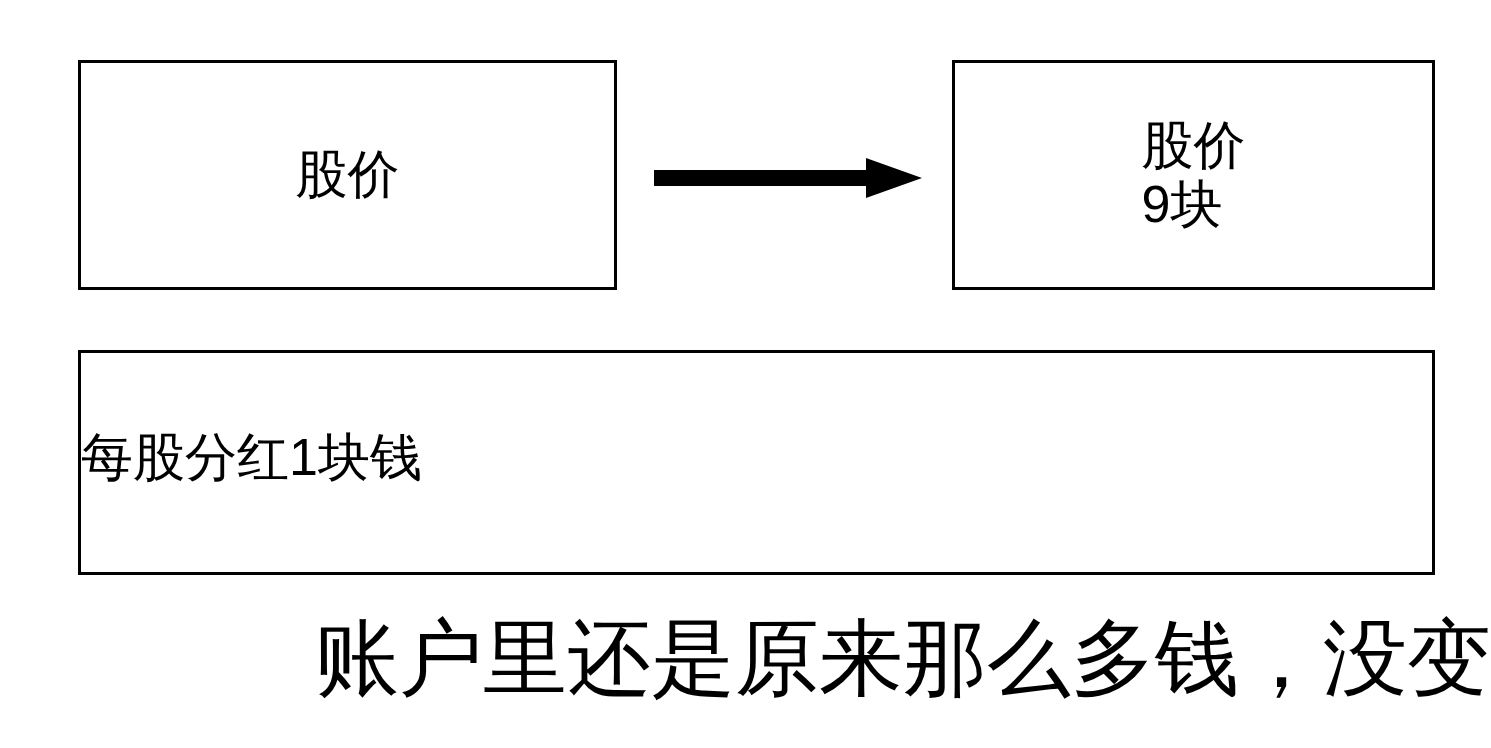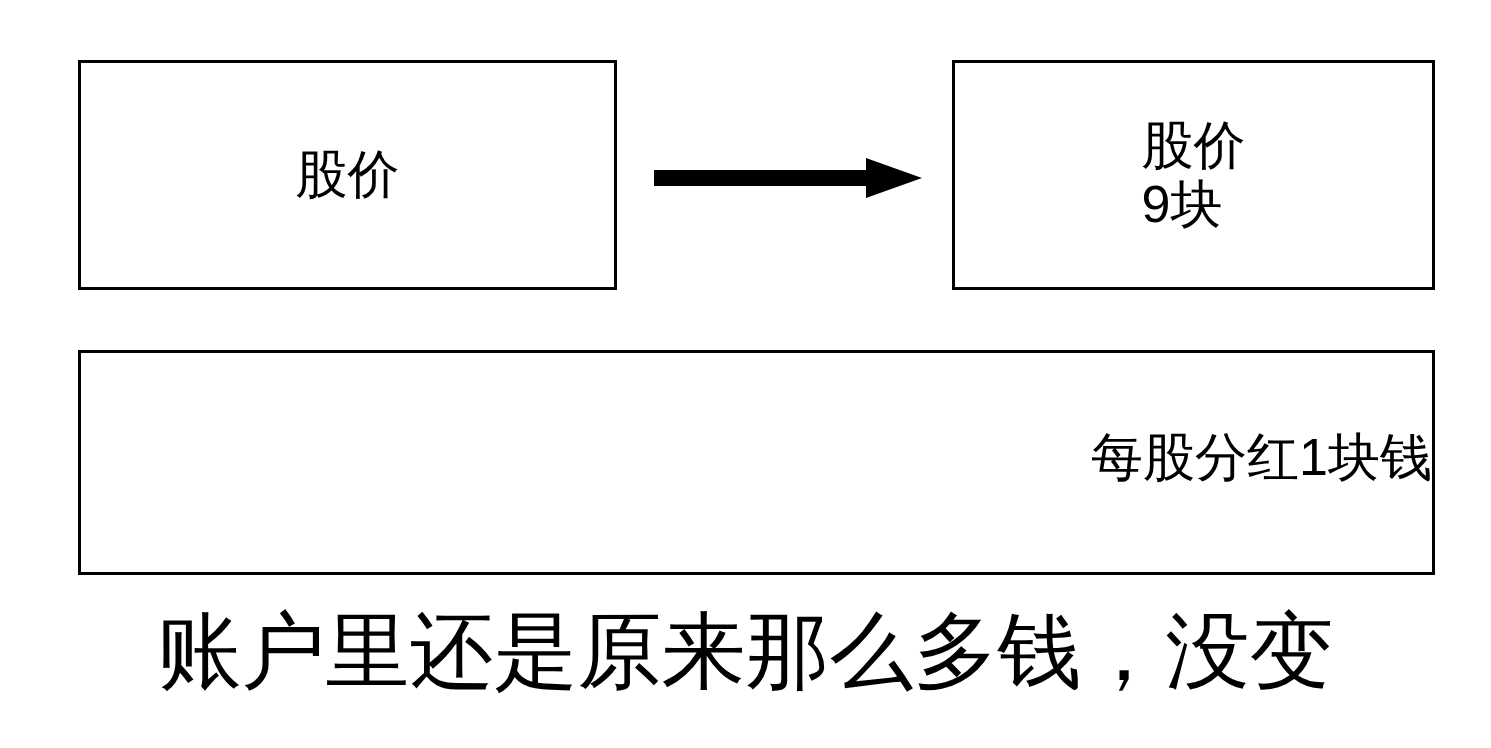--- a/index.html
+++ b/index.html
@@ -62,21 +62,21 @@
   }
 
   
   #box-dividend {
     left: 78px;
     top: 350px;
     width: 1357px;
     height: 225px;
     display: flex;
     align-items: center;
-    justify-content: flex-end;
+    justify-content: flex-start;
   }
   #box-dividend .band-text {
     font-size: 52px;
     color: #000000;
     white-space: nowrap;
     position: relative;
     top: -5px;
   }
 
   
@@ -92,26 +92,25 @@
     width: 100%;
     height: 100%;
   }
 
   
   #caption {
     position: absolute;
     left: 0;
     top: 612px;
     width: 1491px;
-    text-align: center;
+    text-align: right;
     font-size: 84px;
     line-height: 1.1;
     color: #000000;
     white-space: nowrap;
-    font-family: Liberation Mono, monospace;
   }
 </style>
 </head>
 <body>
 
 <div id="canvas">
 
   <div class="box price-box" id="box-price-before">
     <div class="price-stack">
       <div class="price-line">股价</div>

